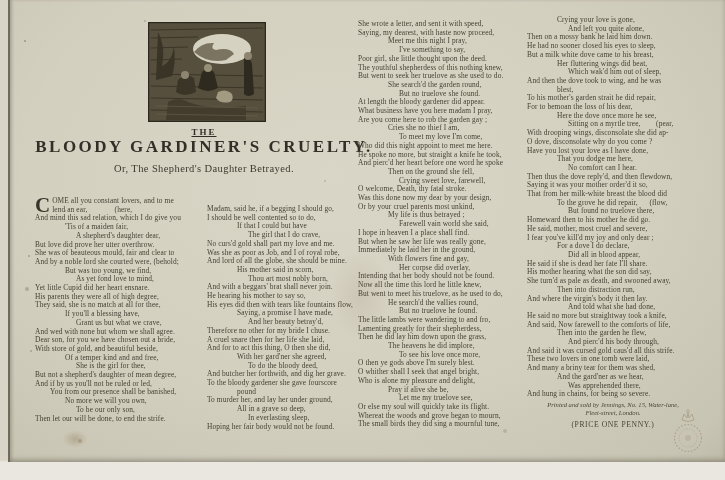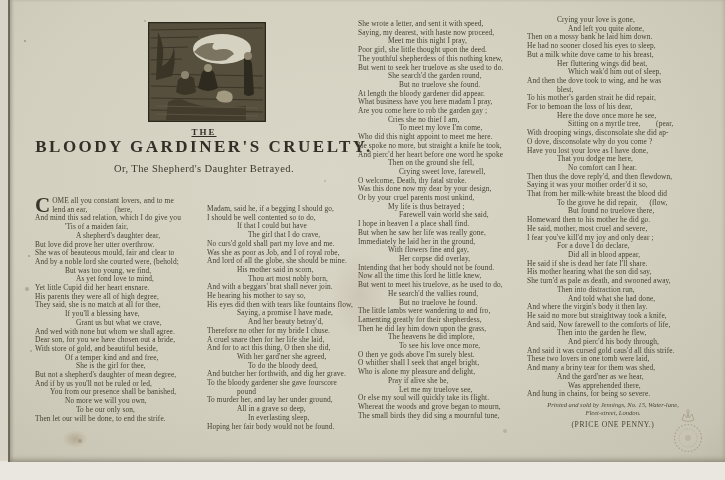--- a/index.html
+++ b/index.html
@@ -150,20 +150,21 @@
     <div class="line i2">pound</div>
     <div class="line">To murder her, and lay her under ground,</div>
     <div class="line i2">All in a grave so deep,</div>
     <div class="line i3">In everlasting sleep,</div>
     <div class="line">Hoping her fair body would not be found.</div>
   </div>
 <div class="col col-3">
     <div class="line">She wrote a letter, and sent it with speed,</div>
     <div class="line">Saying, my dearest, with haste now proceed,</div>
     <div class="line i2">Meet me this night I pray,</div>
+    <div class="line i3">I've something to say,</div>
     <div class="line">Poor girl, she little thought upon the deed.</div>
     <div class="line">The youthful shepherdess of this nothing knew,</div>
     <div class="line">But went to seek her truelove as she used to do.</div>
     <div class="line i2">She search'd the garden round,</div>
     <div class="line i3">But no truelove she found.</div>
     <div class="line">At length the bloody gardener did appear.</div>
     <div class="line">What business have you here madam I pray,</div>
     <div class="line">Are you come here to rob the garden gay ;</div>
     <div class="line i2">Cries she no thief I am,</div>
     <div class="line i3">To meet my love I'm come,</div>
@@ -227,22 +228,22 @@
     <div class="line i3">But found no truelove there,</div>
     <div class="line">Homeward then to his mother he did go.</div>
     <div class="line">He said, mother, most cruel and severe,</div>
     <div class="line">I fear you've kill'd my joy and only dear ;</div>
     <div class="line i2">For a dove I do declare,</div>
     <div class="line i3">Did all in blood appear,</div>
     <div class="line">He said if she is dead her fate I'll share.</div>
     <div class="line">His mother hearing what the son did say,</div>
     <div class="line">She turn'd as pale as death, and swooned away,</div>
     <div class="line i2">Then into distraction run,</div>
+    <div class="line">And where the virgin's body it then lay.</div>
     <div class="line i3">And told what she had done,</div>
-    <div class="line">And where the virgin's body it then lay.</div>
     <div class="line">He said no more but straightway took a knife,</div>
     <div class="line">And said, Now farewell to the comforts of life,</div>
     <div class="line i2">Then into the garden he flew,</div>
     <div class="line i3">And pierc'd his body through,</div>
     <div class="line">And said it was cursed gold caus'd all this strife.</div>
     <div class="line">These two lovers in one tomb were laid,</div>
     <div class="line">And many a briny tear for them was shed,</div>
     <div class="line i2">And the gard'ner as we hear,</div>
     <div class="line i3">Was apprehended there,</div>
     <div class="line">And hung in chains, for being so severe.</div>

